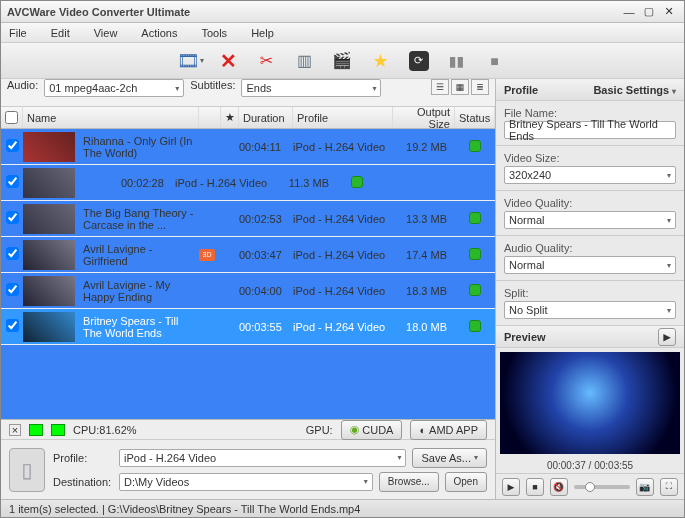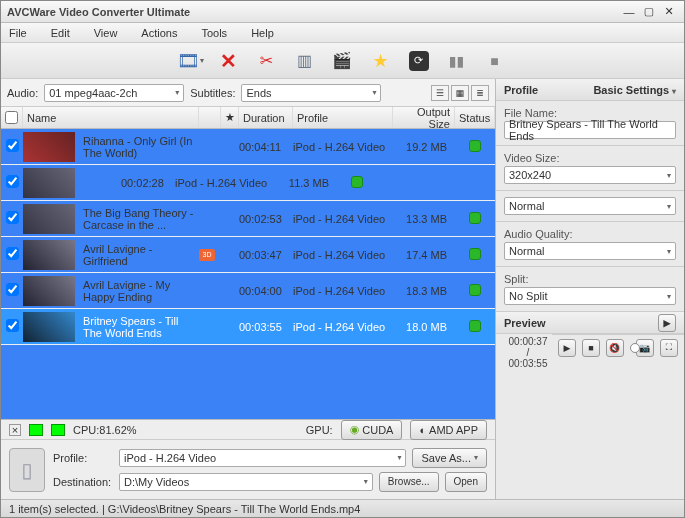--- a/index.html
+++ b/index.html
@@ -7,21 +7,21 @@
 .titlebar{background:linear-gradient(#fafafa,#e4e4e4);height:22px;display:flex;align-items:center;padding:0 6px;border-bottom:1px solid #bbb}
 .titlebar .title{flex:1;font-weight:bold;color:#444}
 .winbtn{width:18px;height:14px;margin-left:2px;display:flex;align-items:center;justify-content:center;cursor:pointer}
 .menubar{background:linear-gradient(#f7f7f7,#e6e6e6);height:20px;display:flex;align-items:center;padding:0 8px;gap:24px;border-bottom:1px solid #ccc}
 .menubar span{cursor:pointer}
 .toolbar{height:36px;background:linear-gradient(#f4f4f4,#e0e0e0);display:flex;align-items:center;justify-content:center;gap:8px;border-bottom:1px solid #ccc}
 .tbtn{width:30px;height:28px;display:flex;align-items:center;justify-content:center;cursor:pointer;border-radius:3px}
 .layout{display:flex;height:calc(100% - 22px - 20px - 36px - 18px)}
 .left{flex:1;display:flex;flex-direction:column;background:#f2f2f2;border-right:1px solid #bbb}
 .right{width:188px;background:#eaeaea;display:flex;flex-direction:column}
-.filterbar{height:28px;display:flex;align-items:center;padding:0 6px;gap:6px;border-bottom:1px solid #ccc}
+.filterbar{height:28px;display:flex;align-items:flex-start;padding:0 6px;gap:6px;border-bottom:1px solid #ccc}
 .sel{border:1px solid #aaa;background:#fff;height:18px;padding:0 4px;display:flex;align-items:center;justify-content:space-between;border-radius:2px}
 .listhdr{height:22px;background:linear-gradient(#f8f8f8,#e2e2e2);display:flex;border-bottom:1px solid #bbb;font-size:10px;color:#555}
 .listhdr>div{padding:0 4px;border-right:1px solid #ddd;height:100%;display:flex;align-items:center}
 .listbody{flex:1;background:#3b82f6;overflow:auto}
 .row{height:36px;display:flex;align-items:center;border-bottom:1px solid #eee}
 .row.sel-row{background:#3399ff;color:#fff}
 .row.sel-row *{color:#fff}
 .col-chk{width:22px;text-align:center}
 .col-thumb{width:52px;height:30px;background:#112;margin-right:6px;display:flex;align-items:center;justify-content:center}
 .col-name{flex:1;padding-left:2px}
@@ -38,21 +38,21 @@
 .devrow{flex:1;display:flex;align-items:center;padding:4px 8px;gap:8px}
 .devicon{width:36px;height:44px;background:#ddd;border:1px solid #aaa;border-radius:4px;display:flex;align-items:center;justify-content:center}
 .devfields{flex:1;display:flex;flex-direction:column;gap:4px}
 .devline{display:flex;align-items:center;gap:6px}
 .btn{border:1px solid #999;background:linear-gradient(#fafafa,#ddd);height:20px;padding:0 8px;border-radius:3px;display:flex;align-items:center;cursor:pointer;font-size:10px}
 .statusbar{height:18px;background:linear-gradient(#e8e8e8,#d8d8d8);border-top:1px solid #bbb;display:flex;align-items:center;padding:0 8px;font-size:10px;color:#555}
 .panel-sec{padding:6px 8px;border-bottom:1px solid #ccc}
 .panel-hdr{display:flex;justify-content:space-between;align-items:center;height:22px;background:linear-gradient(#f2f2f2,#e0e0e0);padding:0 8px;border-bottom:1px solid #ccc;font-weight:bold}
 .lbl{font-size:11px;color:#555;margin-bottom:2px;display:block}
 .field{width:100%;border:1px solid #aaa;background:#fff;height:18px;padding:0 4px;display:flex;align-items:center;justify-content:space-between;border-radius:2px;font-size:10px}
-.preview{flex:1;display:flex;flex-direction:row}
+.preview{flex:1;display:flex;flex-direction:column}
 .previmg{flex:1;background:#001028;margin:4px;position:relative;overflow:hidden}
 .previmg::after{content:"";position:absolute;inset:0;background:radial-gradient(circle at 50% 40%,#6bf 0%,#24a 35%,#002 80%)}
 .prevtime{text-align:center;font-size:10px;color:#444;padding:2px}
 .prevctrl{height:26px;display:flex;align-items:center;padding:0 6px;gap:6px;border-top:1px solid #ccc}
 .pbtn{width:18px;height:18px;border:1px solid #999;background:linear-gradient(#fafafa,#ddd);border-radius:3px;display:flex;align-items:center;justify-content:center;cursor:pointer;font-size:9px}
 .slider{flex:1;height:4px;background:#bbb;border-radius:2px;position:relative}
 .slider::after{content:"";position:absolute;left:20%;top:-3px;width:8px;height:8px;background:#fff;border:1px solid #888;border-radius:50%}
 .chev{font-size:8px;color:#666}
 .x-red{color:#d22;font-size:20px;font-weight:bold}
 .scis{color:#d22;font-size:16px}
@@ -274,20 +274,21 @@
         </div>
     </div>
     <div class="panel-sec">
       <span class="lbl">Video Size:</span>
       <div class="field">
           <span>320x240</span>
           <span class="chev">▾</span>
         </div>
     </div>
     <div class="panel-sec">
+      <span class="lbl">Video Quality:</span>
       <div class="field">
           <span>Normal</span>
           <span class="chev">▾</span>
         </div>
     </div>
     <div class="panel-sec">
       <span class="lbl">Audio Quality:</span>
       <div class="field">
           <span>Normal</span>
           <span class="chev">▾</span>

